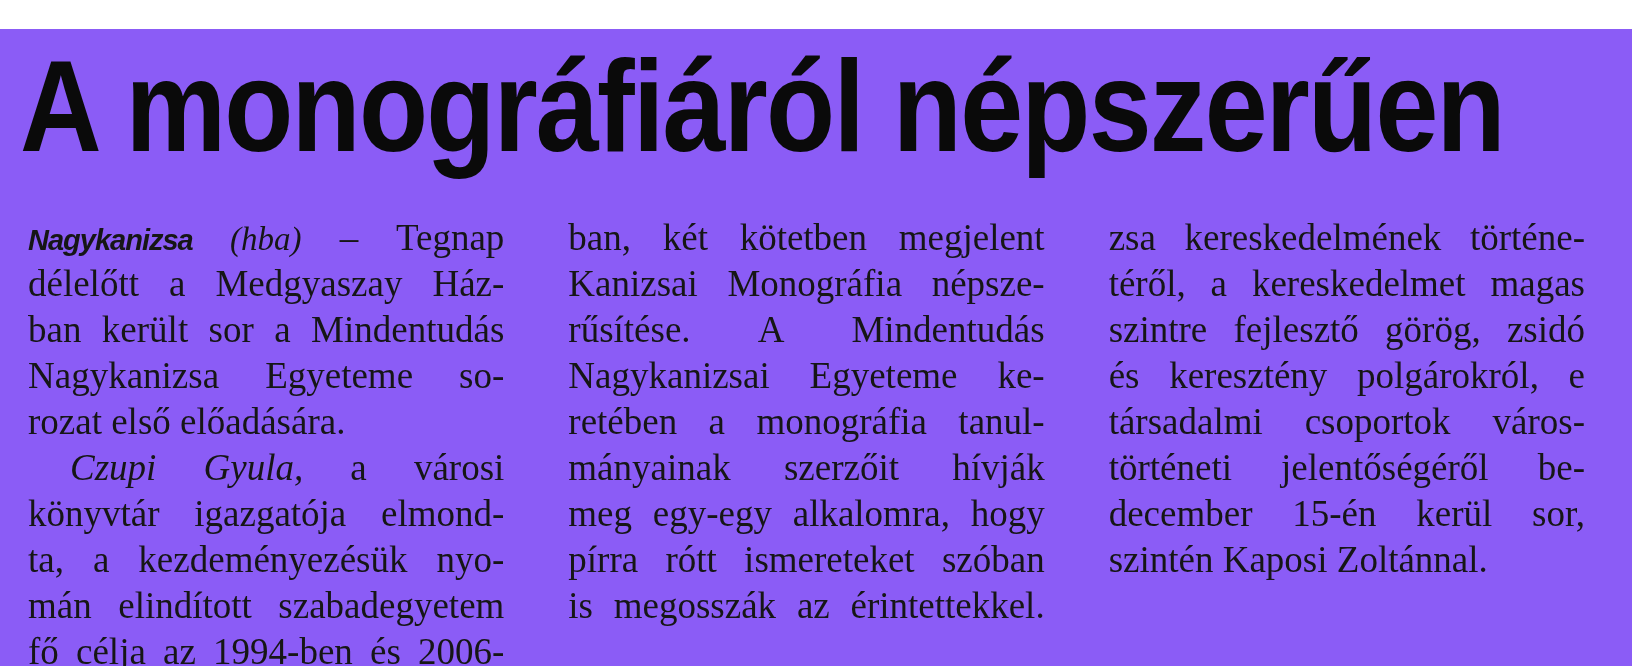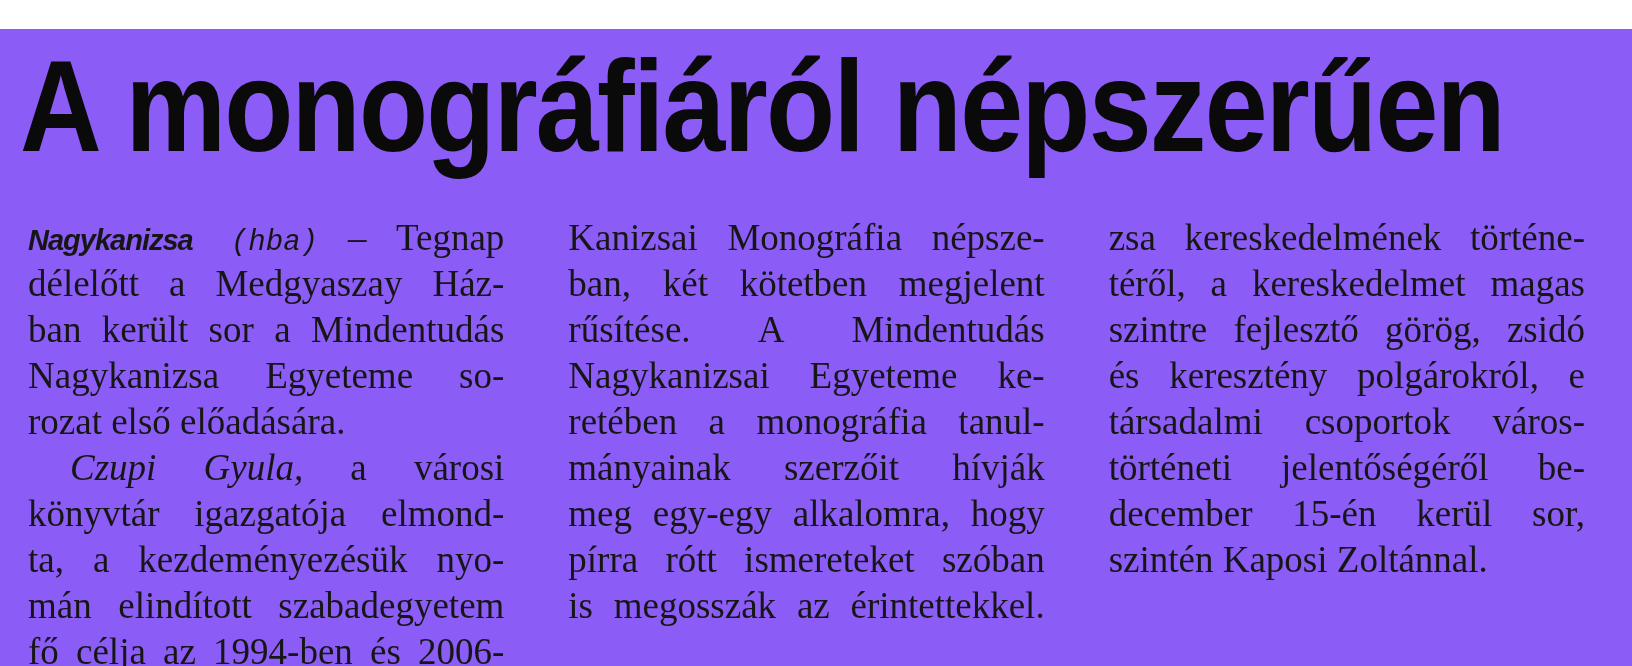--- a/index.html
+++ b/index.html
@@ -61,23 +61,23 @@
     text-indent: 42px;
   }
   .lead {
     font-family: "Liberation Sans", sans-serif;
     font-weight: bold;
     font-style: italic;
     font-size: 29px;
     letter-spacing: -1px;
   }
   .hba {
-    font-family: Liberation Mono, monospace;
+    font-family: Liberation Serif, serif;
     font-style: italic;
-    font-size: 29px;
+    font-size: 33px;
   }
   .it {
     font-style: italic;
   }
 </style>
 </head>
 <body>
 
 <div class="page">
   <h1 class="headline">A monográfiáról népszerűen</h1>
@@ -88,22 +88,22 @@
         <div class="line"><span>ban került sor a Mindentudás</span></div>
         <div class="line"><span>Nagykanizsa Egyeteme so-</span></div>
         <div class="line last"><span>rozat első előadására.</span></div>
         <div class="line indent"><span class="it">Czupi Gyula,</span><span> a városi</span></div>
         <div class="line"><span>könyvtár igazgatója elmond-</span></div>
         <div class="line"><span>ta, a kezdeményezésük nyo-</span></div>
         <div class="line"><span>mán elindított szabadegyetem</span></div>
         <div class="line"><span>fő célja az 1994-ben és 2006-</span></div>
       </div>
     <div class="col">
+        <div class="line"><span>ban, két kötetben megjelent</span></div>
         <div class="line"><span>Kanizsai Monográfia népsze-</span></div>
-        <div class="line"><span>ban, két kötetben megjelent</span></div>
         <div class="line"><span>rűsítése. A Mindentudás</span></div>
         <div class="line"><span>Nagykanizsai Egyeteme ke-</span></div>
         <div class="line"><span>retében a monográfia tanul-</span></div>
         <div class="line"><span>mányainak szerzőit hívják</span></div>
         <div class="line"><span>meg egy-egy alkalomra, hogy</span></div>
         <div class="line"><span>pírra rótt ismereteket szóban</span></div>
         <div class="line"><span>is megosszák az érintettekkel.</span></div>
       </div>
     <div class="col">
         <div class="line"><span>zsa kereskedelmének történe-</span></div>

